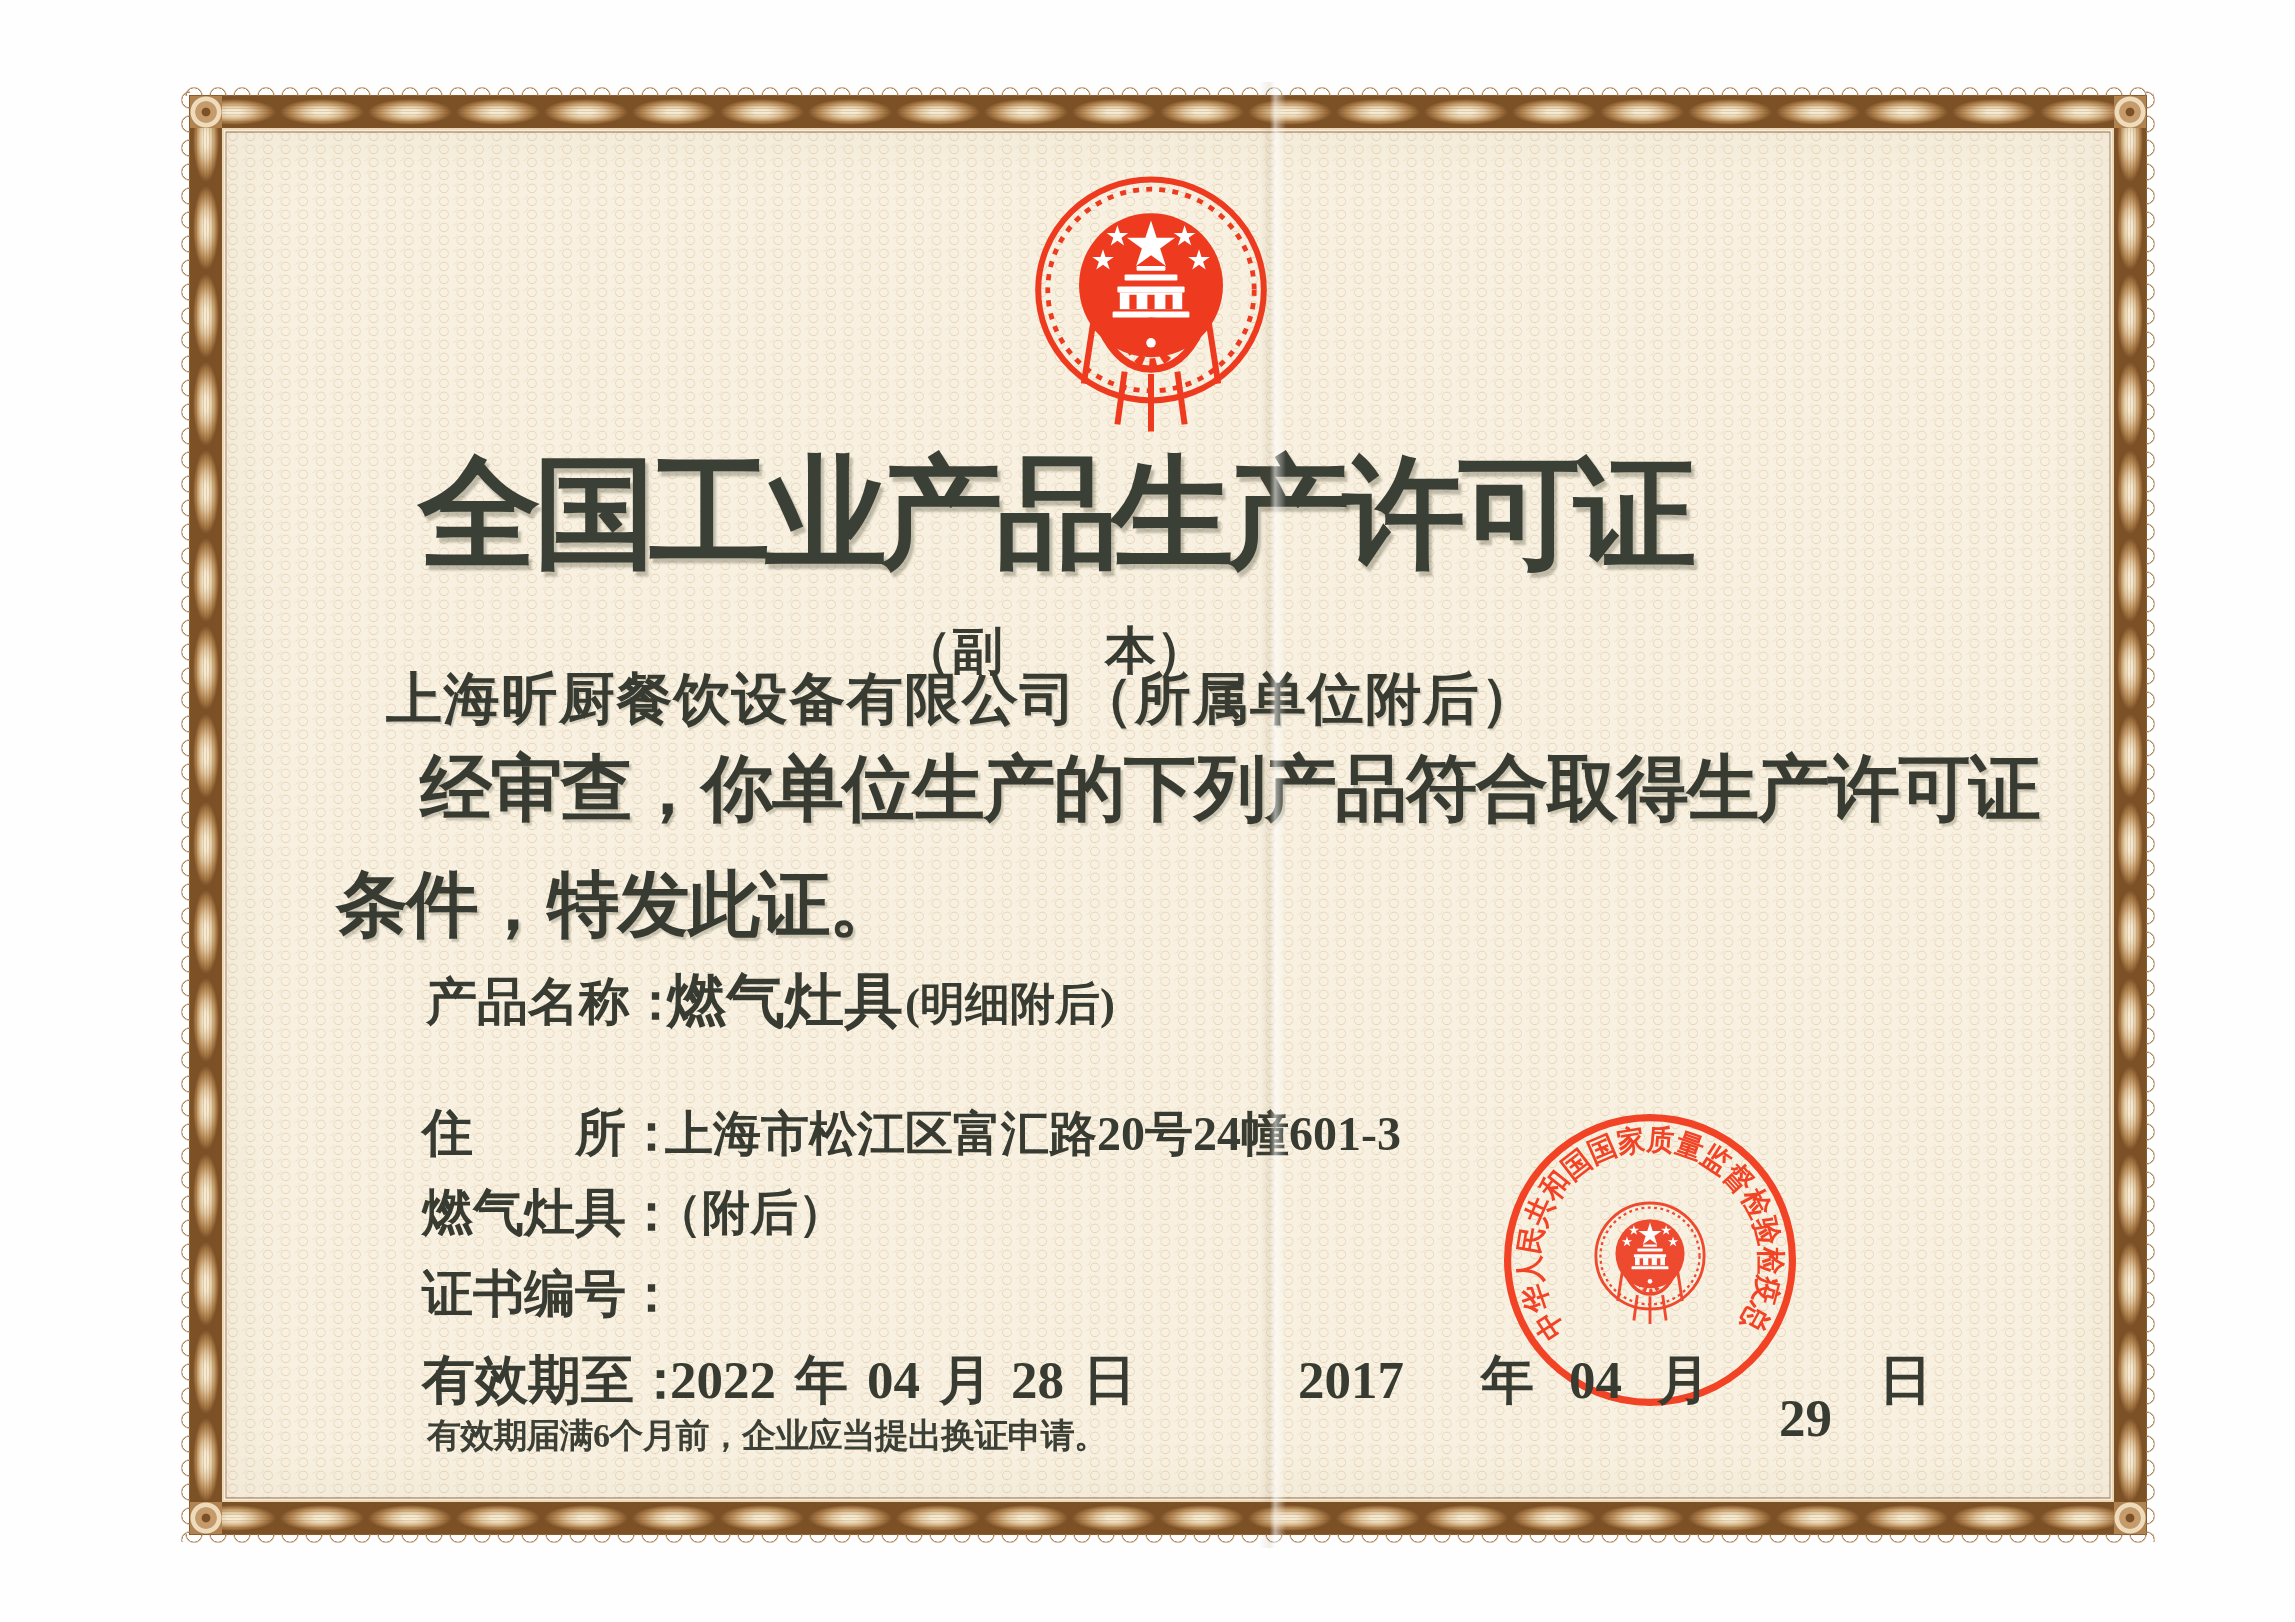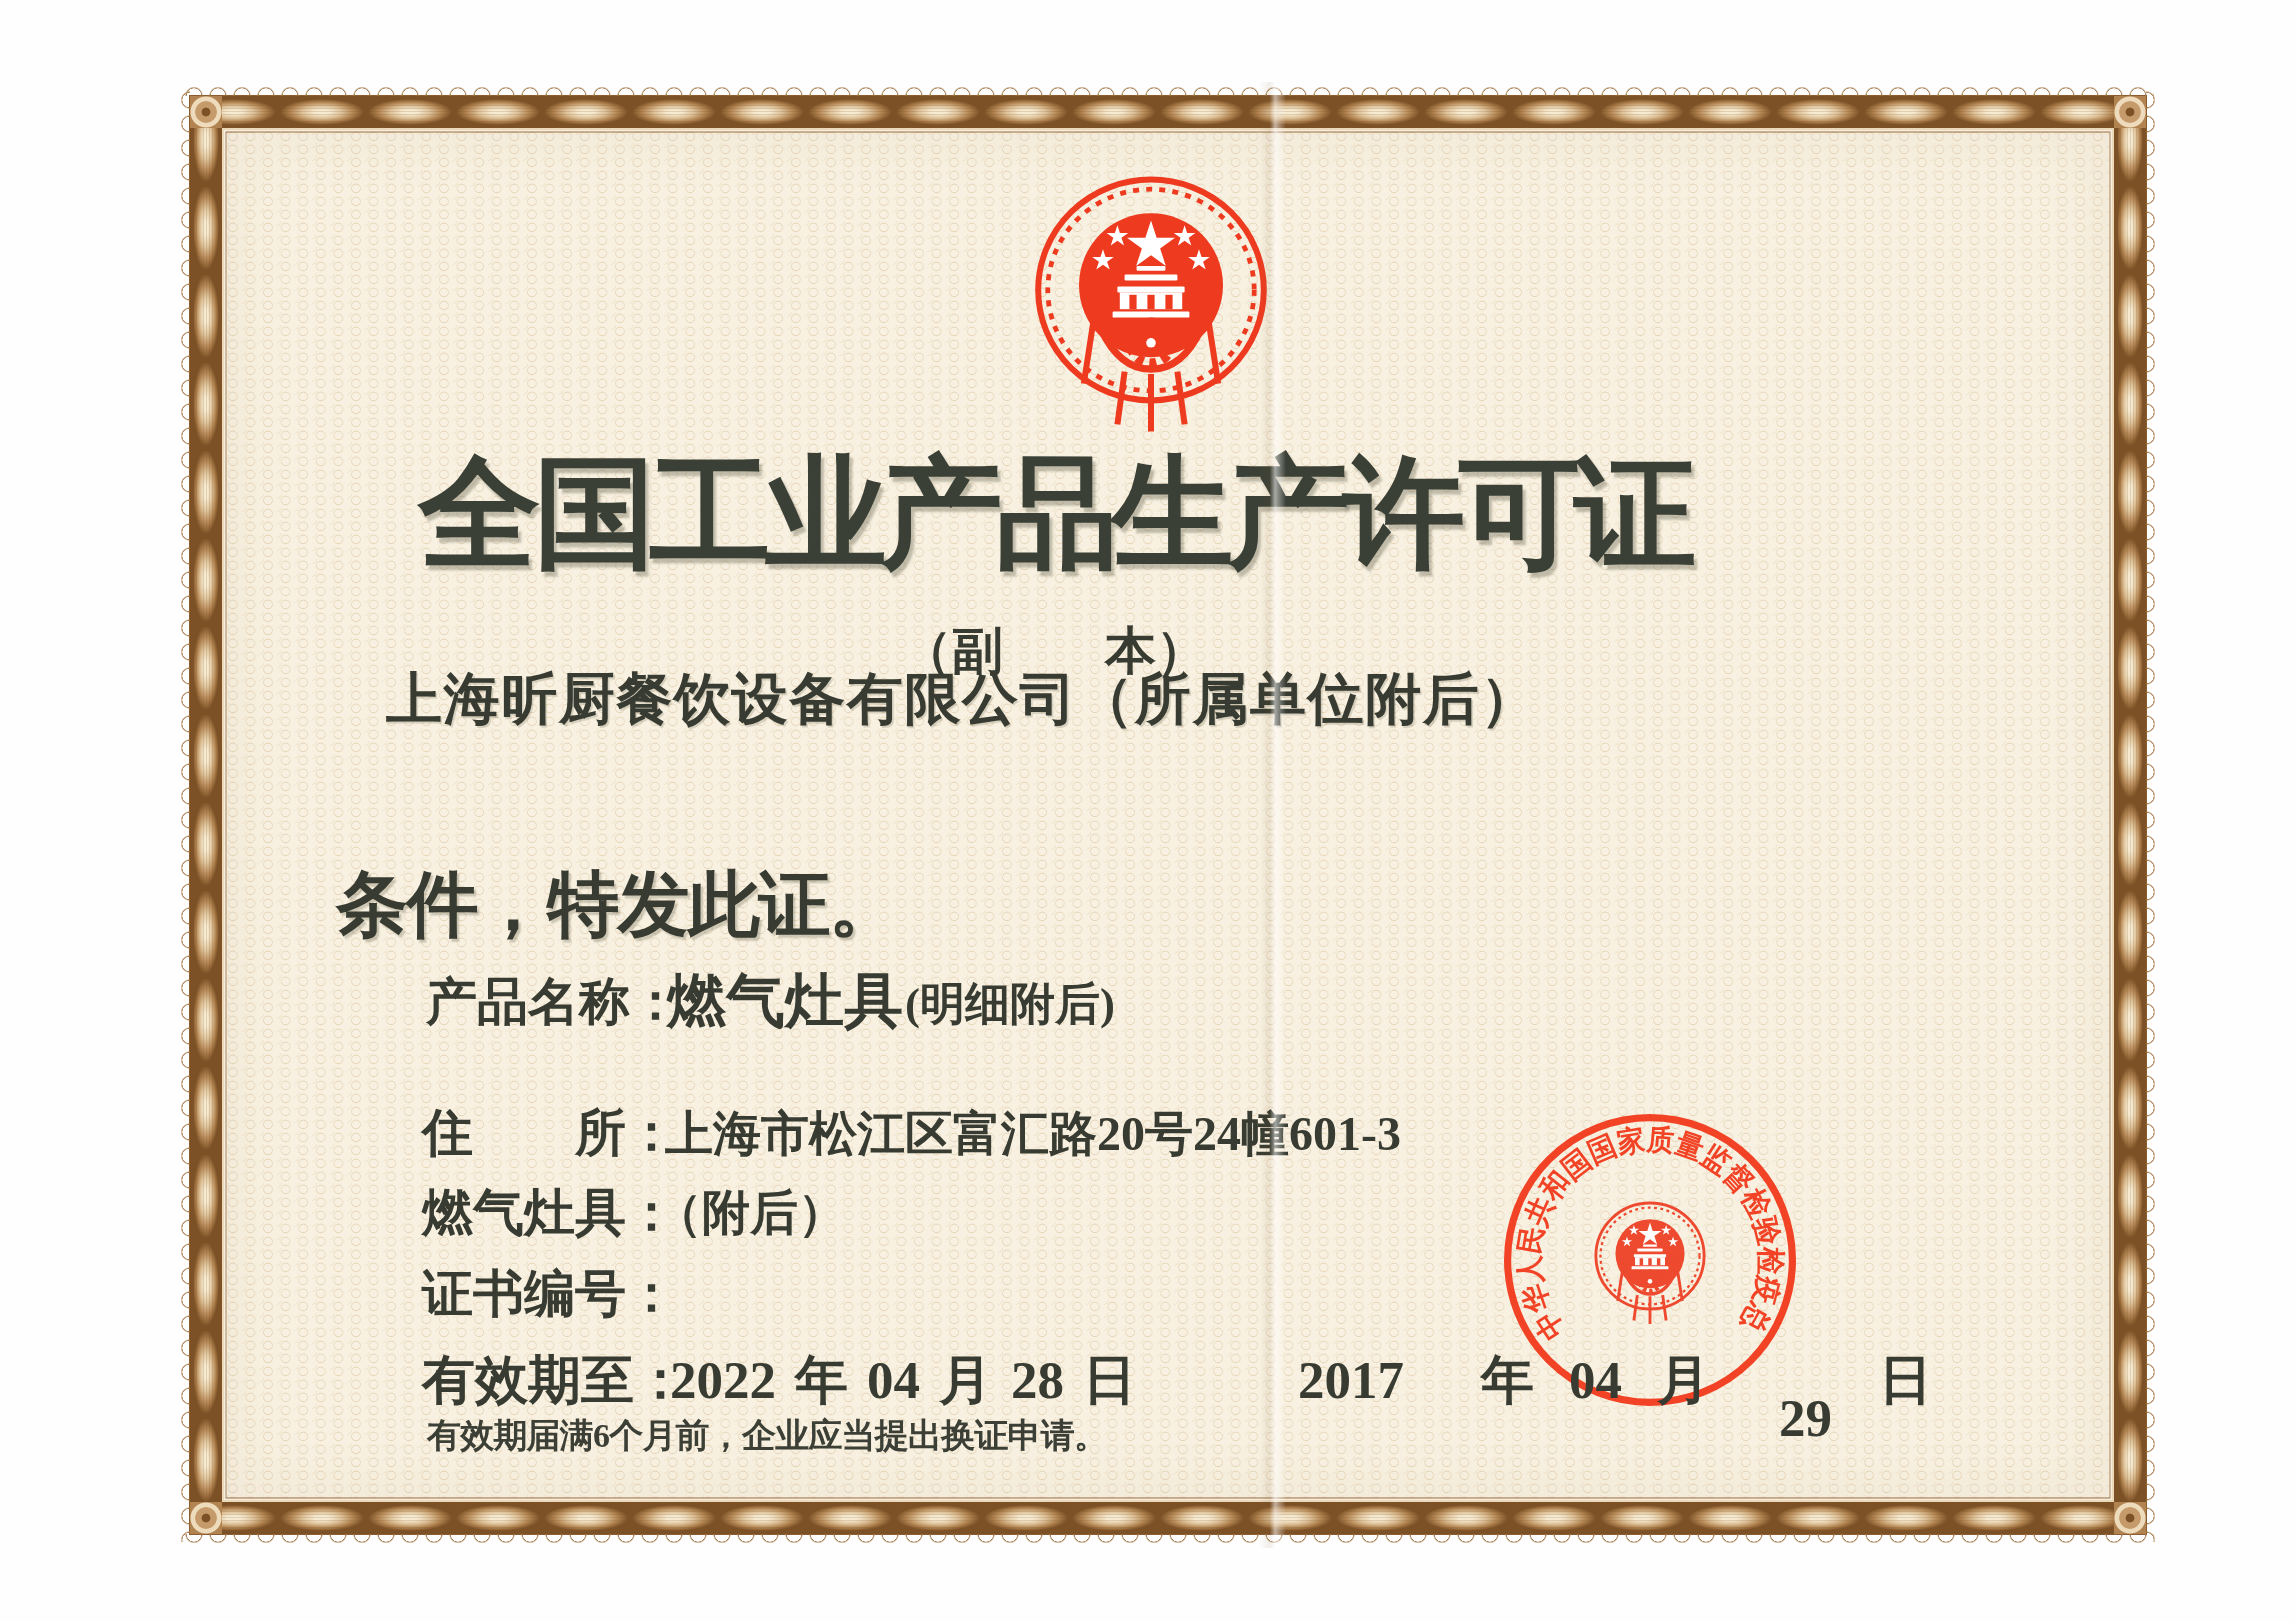--- a/index.html
+++ b/index.html
@@ -144,20 +144,21 @@
     </defs>
   </svg>
 
   <svg class="emblem-big" viewBox="0 0 200 240">
     <use href="#emb"></use>
   </svg>
 
   <div class="txt title">全国工业产品生产许可证</div>
   <div class="txt subtitle">（副　　本）</div>
   <div class="txt company">上海昕厨餐饮设备有限公司（所属单位附后）</div>
+  <div class="txt para para1">经审查，你单位生产的下列产品符合取得生产许可证</div>
   <div class="txt para para2">条件，特发此证。</div>
 
   <div class="txt prod-label">产品名称：</div>
   <div class="txt prod-value">燃气灶具</div>
   <div class="txt prod-note">(明细附后)</div>
 
   <div class="txt f-label row-address-label">住　　所：</div>
   <div class="txt f-value row-address-value">上海市松江区富汇路20号24幢601-3</div>
 
   <div class="txt f-label row-prodaddr-label">燃气灶具：</div>

